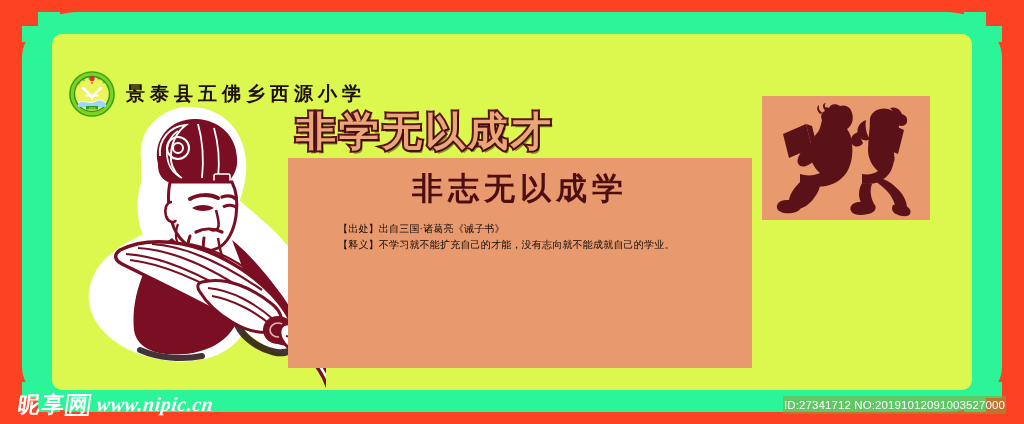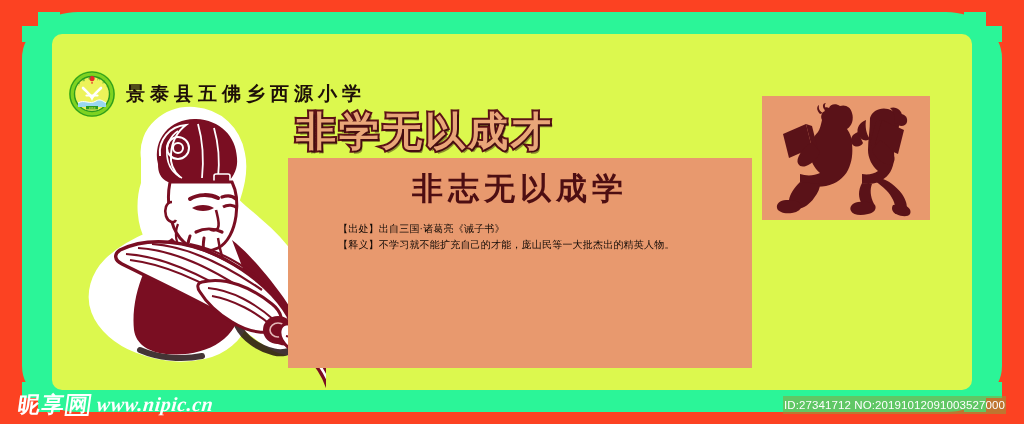--- a/index.html
+++ b/index.html
@@ -302,21 +302,21 @@
       </g>
     </svg>
   </div>
 
   <div class="headline">非学无以成才</div>
 
   <div class="panel-main">
     <div class="subhead">非志无以成学</div>
     <div class="bodytext">
       <span class="lead">【出处】出自三国·诸葛亮《诫子书》</span>
-      <span class="lead">【释义】不学习就不能扩充自己的才能，庞山民等一大批杰出的精英人物。</span>
+      <span class="lead">【释义】不学习就不能扩充自己的才能，没有志向就不能成就自己的学业。</span>
     </div>
   </div>
 
   <div class="panel-illus">
     <svg viewBox="0 0 168 124" width="168" height="124">
       <g fill="#5A1218">
 
         <path d="M60 24 C58 20 60 16 63 15 C61 12 64 10 67 12
                  C68 8 74 7 78 10 C83 8 89 11 90 17
                  C92 23 90 30 85 33 C88 37 90 42 90 48

